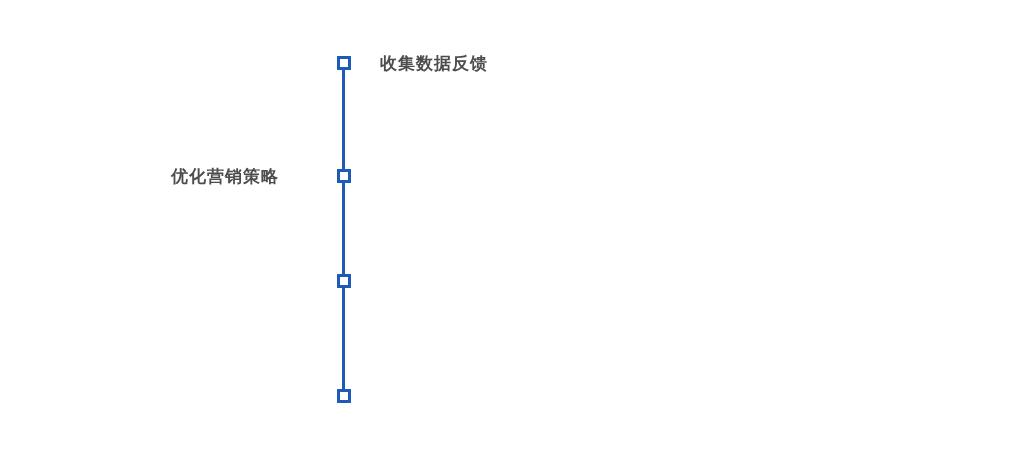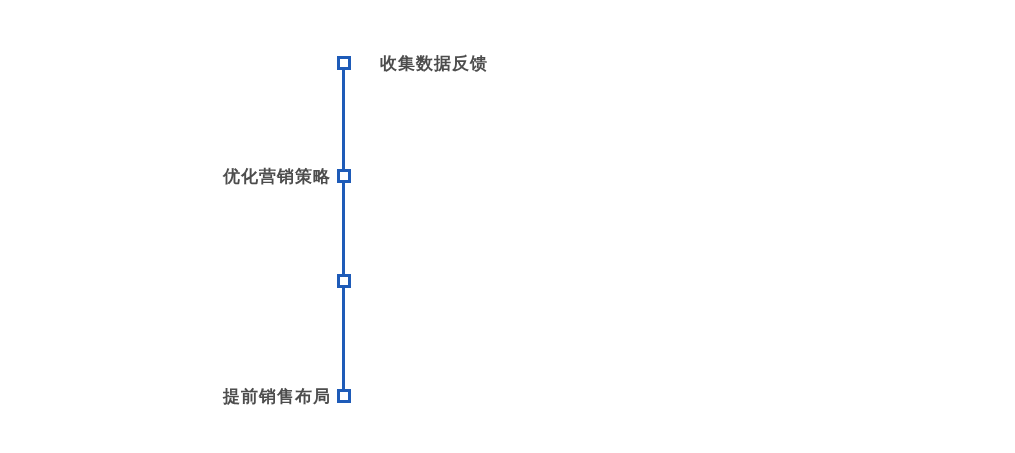--- a/index.html
+++ b/index.html
@@ -36,34 +36,33 @@
   .tl-label {
     position: absolute;
     font-size: 17px;
     font-weight: bold;
     color: var(--label, #4d4d4d);
     white-space: nowrap;
     transform: translateY(-50%);
     letter-spacing: 1px;
   }
   .tl-label.side-right { left: 380px; text-align: left; }
-  .tl-label.side-left  { right: 684px; }
+  .tl-label.side-left  { right: 736px; }
 </style>
 </head>
 <body>
 
 <div class="canvas">
 
   <div class="vline"></div>
 
   <div class="node" style="top:63px"></div>
   <div class="node" style="top:176px"></div>
   <div class="node" style="top:281px"></div>
   <div class="node" style="top:396px"></div>
 
   <div class="tl-label side-right" style="top:63px">收集数据反馈</div>
 
   <div class="tl-label side-left" style="top:176px">优化营销策略</div>
 
 
-  <div class="tl-label side-left" style="top:396px">提前销售布局</div>
 
 </div>
 
 </body></html>

